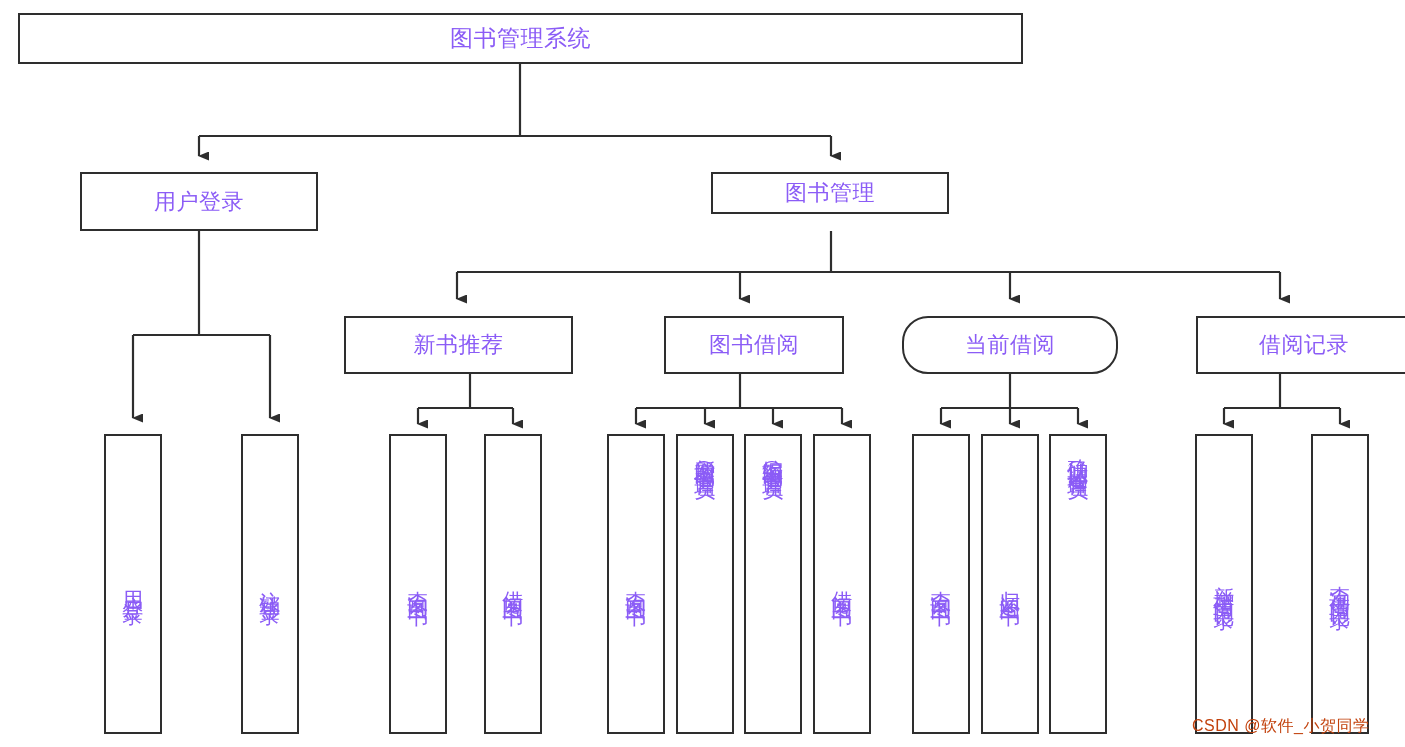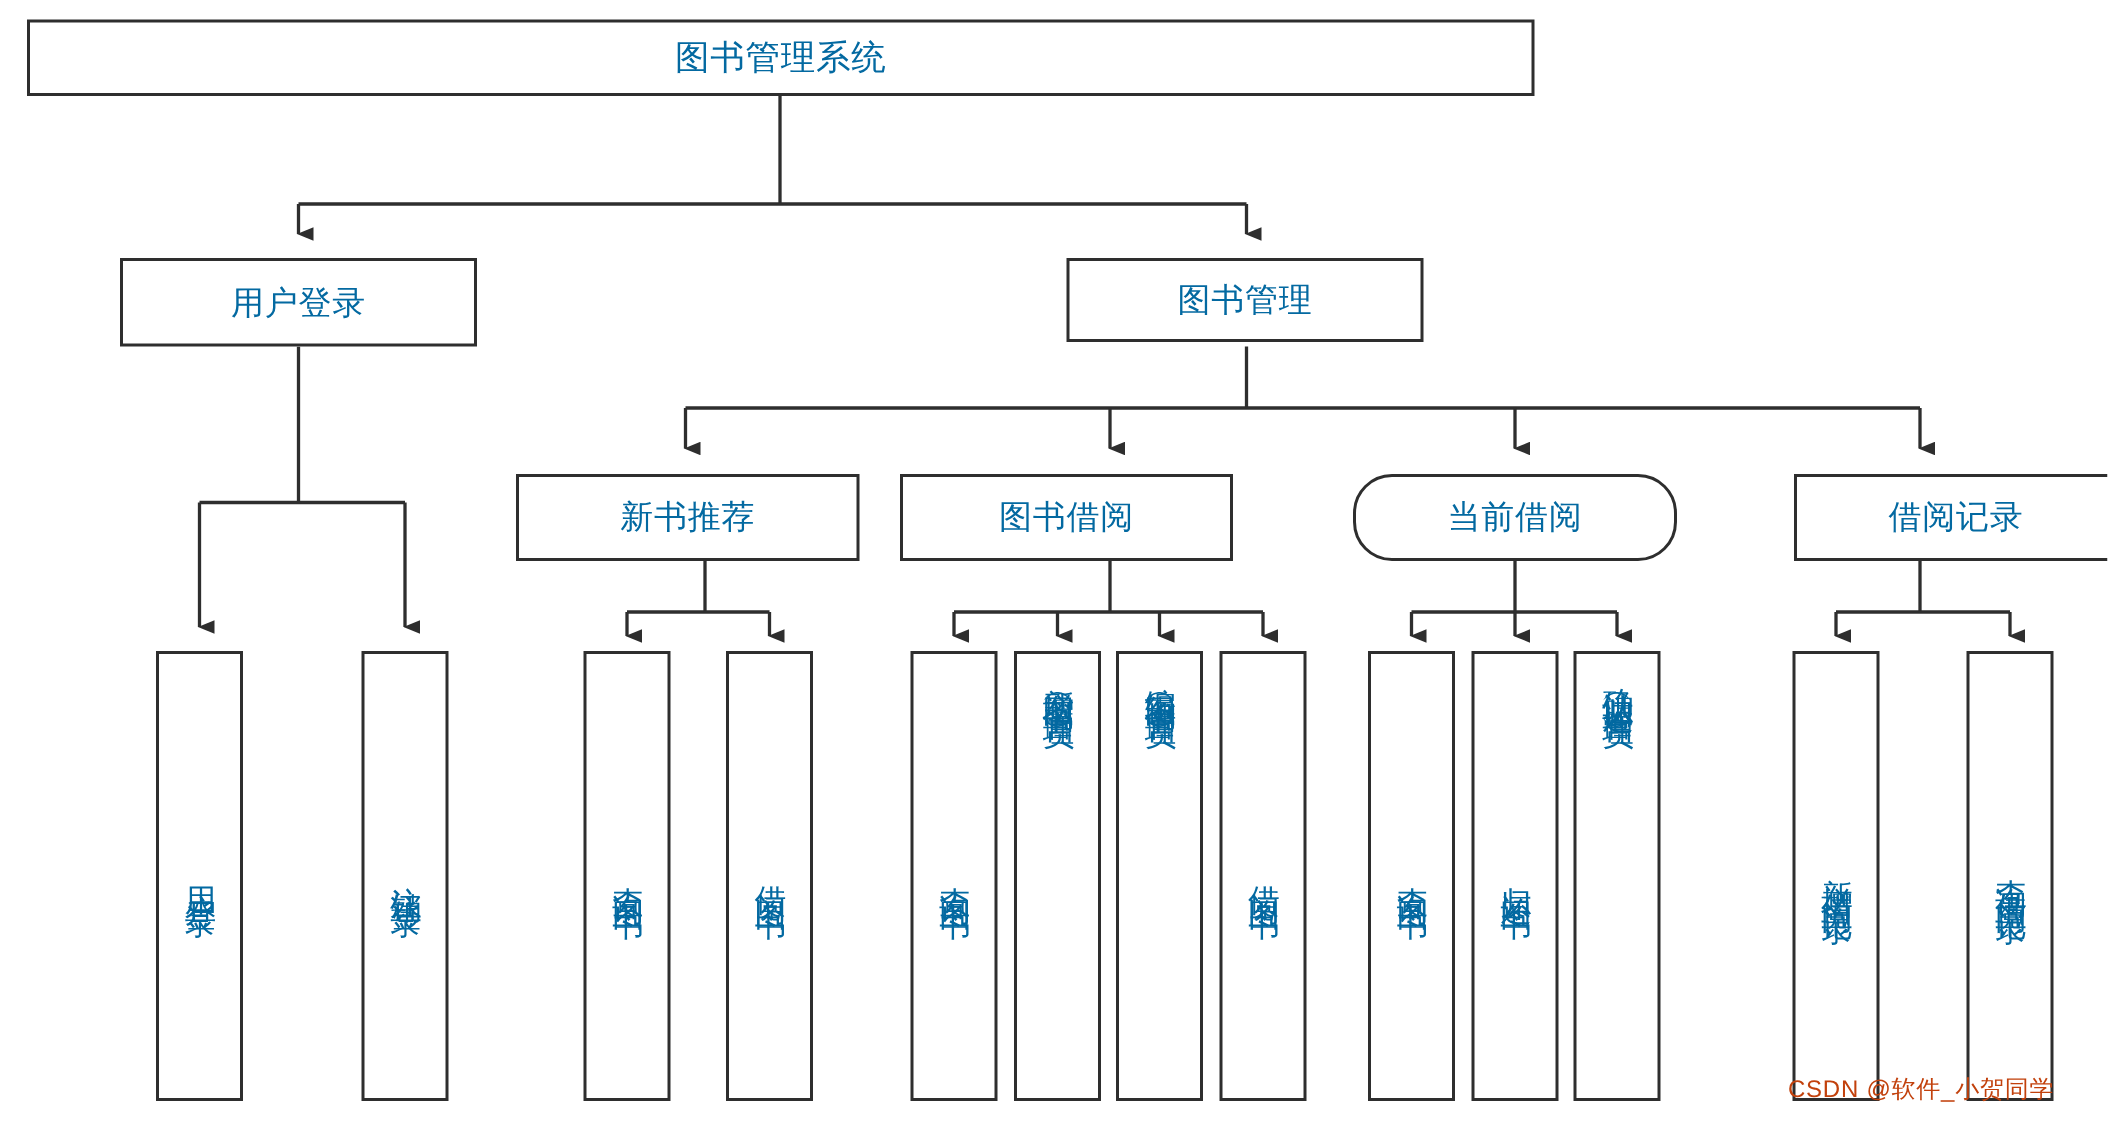--- a/index.html
+++ b/index.html
@@ -26,21 +26,21 @@
     pointer-events: none;
   }
   .node {
     position: absolute;
     box-sizing: border-box;
     background: #ffffff;
     border: 2.2px solid #2e2e2e;
     display: flex;
     align-items: center;
     justify-content: center;
-    color: #0369a1;
+    color: #8b5cf6;
   }
   .node-label {
     text-align: center;
     line-height: 1.18;
     white-space: nowrap;
   }
   
   .h-node .node-label {
     font-size: 22px;
     letter-spacing: 0.5px;
@@ -131,28 +131,28 @@
     </g>
   </svg>
 
   <div class="node h-node root" style="left:18px; top:13px; width:1005px; height:51px;">
     <span class="node-label">图书管理系统</span>
   </div>
 
   <div class="node h-node" style="left:80px; top:172px; width:238px; height:59px;">
     <span class="node-label">用户登录</span>
   </div>
-  <div class="node h-node" style="left:711px; top:172px; width:238px; height:56px;">
+  <div class="node h-node" style="left:711px; top:172px; width:238px; height:42px;">
     <span class="node-label">图书管理</span>
   </div>
 
   <div class="node h-node" style="left:344px; top:316px; width:229px; height:58px;">
     <span class="node-label">新书推荐</span>
   </div>
-  <div class="node h-node" style="left:600px; top:316px; width:222px; height:58px;">
+  <div class="node h-node" style="left:664px; top:316px; width:180px; height:58px;">
     <span class="node-label">图书借阅</span>
   </div>
   <div class="node h-node" style="left:902px; top:316px; width:216px; height:58px;border-radius:26px;">
     <span class="node-label">当前借阅</span>
   </div>
   <div class="node h-node" style="left:1172px; top:316px; width:216px; height:58px;margin-left:24px;">
     <span class="node-label">借阅记录</span>
   </div>
 
   <div class="node v-node" style="left:104px; top:434px; width:58px; height:300px;">

